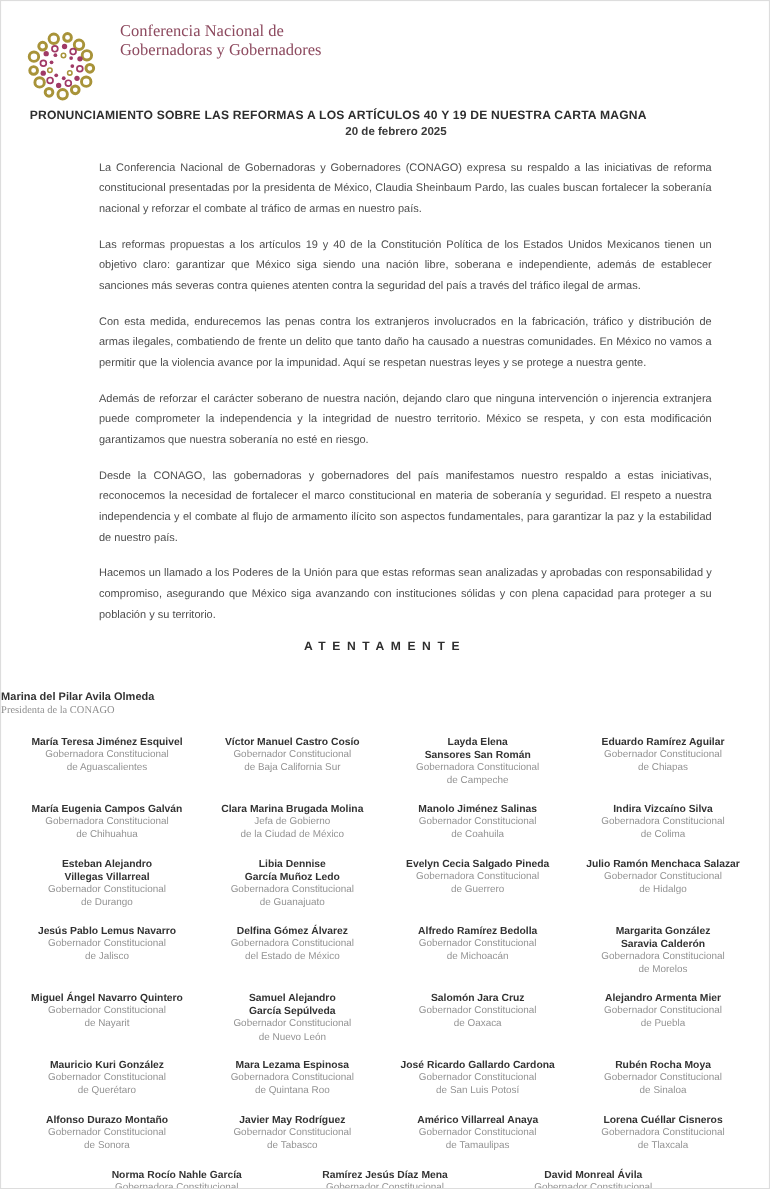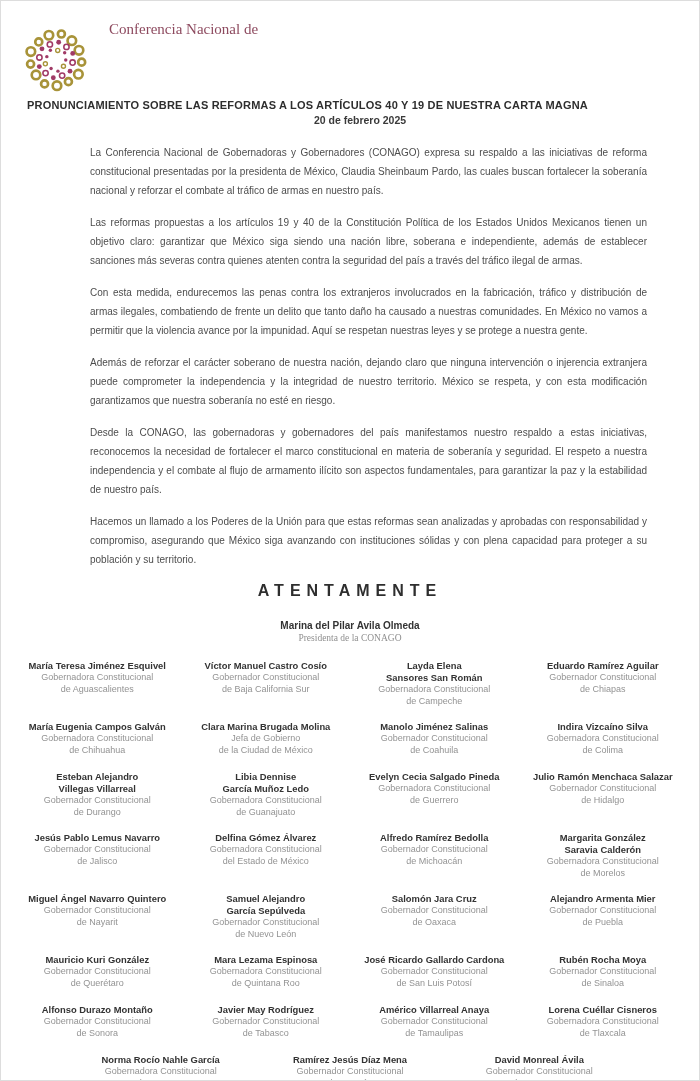--- a/index.html
+++ b/index.html
@@ -28,24 +28,24 @@
   .doc-date {
     text-align: center; font-weight: bold; color: #3a3a3a;
     font-size: 10.5px; margin-top: 3px; padding-left: 20px;
   }
   .paragraphs { margin: 17px 52px 0 65px; }
   .body-p {
     font-size: 10px; line-height: 19px; text-align: justify;
     color: #4d4d4d; margin-bottom: 13px; margin-left: 24px;
   }
   .salutation {
-    text-align: center; font-weight: bold; font-size: 16px;
+    text-align: center; font-weight: bold; font-size: 11px;
     letter-spacing: 6px; color: #2e2e2e; margin-top: 10px;
   }
-  .president { text-align: center; margin-top: 20px; }
+  .president { text-align: left; margin-top: 34px; }
   .president-name { font-weight: bold; font-size: 10px; color: #333; line-height: 12px; }
   .president-sub { font-size: 9.5px; color: #8f8f8f; line-height: 12px; font-family: Liberation Serif, serif; }
   .sig-grid {
     display: grid; grid-template-columns: repeat(4, 1fr);
     margin: 16px 14px 0 14px; column-gap: 4px;
   }
   .sig-grid-last {
     display: grid; grid-template-columns: repeat(3, 1fr);
     margin: 0 70px 0 70px; column-gap: 10px;
   }
@@ -91,20 +91,21 @@
       <circle cx="43.729785987568356" cy="60.813621790977614" r="2.2" fill="#a03a66"></circle>
       <circle cx="36.36521534281853" cy="54.93382684660587" r="2.6" fill="none" stroke="#a89339" stroke-width="1.8"></circle>
       <circle cx="38.26185018526308" cy="45.70281034549421" r="2.2" fill="#a03a66"></circle>
       <circle cx="42.773473560842184" cy="37.42910839979307" r="2.2" fill="#a03a66"></circle>
       <circle cx="52.193597363410674" cy="37.69397990383415" r="2.6" fill="none" stroke="#a89339" stroke-width="1.8"></circle>
       <circle cx="61.125038363138174" cy="40.700348317345224" r="2.2" fill="#a03a66"></circle>
       <circle cx="62.49997818411941" cy="50.02335372644215" r="2.2" fill="#a03a66"></circle>
     </svg>
   <div class="wordmark">
     <div>Conferencia Nacional de</div>
+    <div>Gobernadoras y Gobernadores</div>
   </div>
 </div>
 
 <div class="doc-title">PRONUNCIAMIENTO SOBRE LAS REFORMAS A LOS ARTÍCULOS 40 Y 19 DE NUESTRA CARTA MAGNA</div>
 <div class="doc-date">20 de febrero 2025</div>
 
 <div class="paragraphs" id="paragraphs">
     <p class="body-p">La Conferencia Nacional de Gobernadoras y Gobernadores (CONAGO) expresa su respaldo a las iniciativas de reforma constitucional presentadas por la presidenta de México, Claudia Sheinbaum Pardo, las cuales buscan fortalecer la soberanía nacional y reforzar el combate al tráfico de armas en nuestro país.</p>
     <p class="body-p">Las reformas propuestas a los artículos 19 y 40 de la Constitución Política de los Estados Unidos Mexicanos tienen un objetivo claro: garantizar que México siga siendo una nación libre, soberana e independiente, además de establecer sanciones más severas contra quienes atenten contra la seguridad del país a través del tráfico ilegal de armas.</p>
     <p class="body-p">Con esta medida, endurecemos las penas contra los extranjeros involucrados en la fabricación, tráfico y distribución de armas ilegales, combatiendo de frente un delito que tanto daño ha causado a nuestras comunidades. En México no vamos a permitir que la violencia avance por la impunidad. Aquí se respetan nuestras leyes y se protege a nuestra gente.</p>

